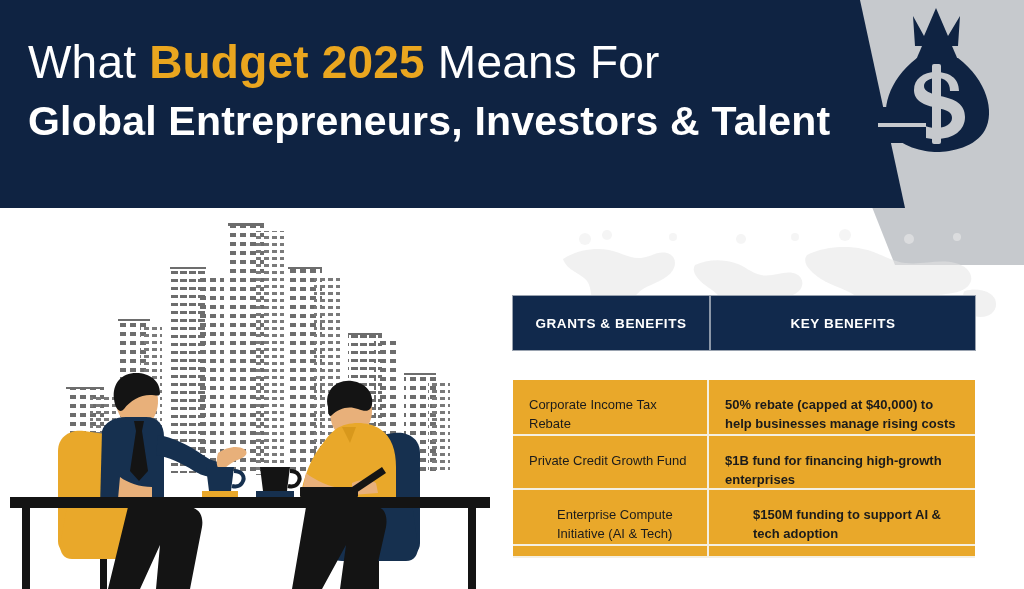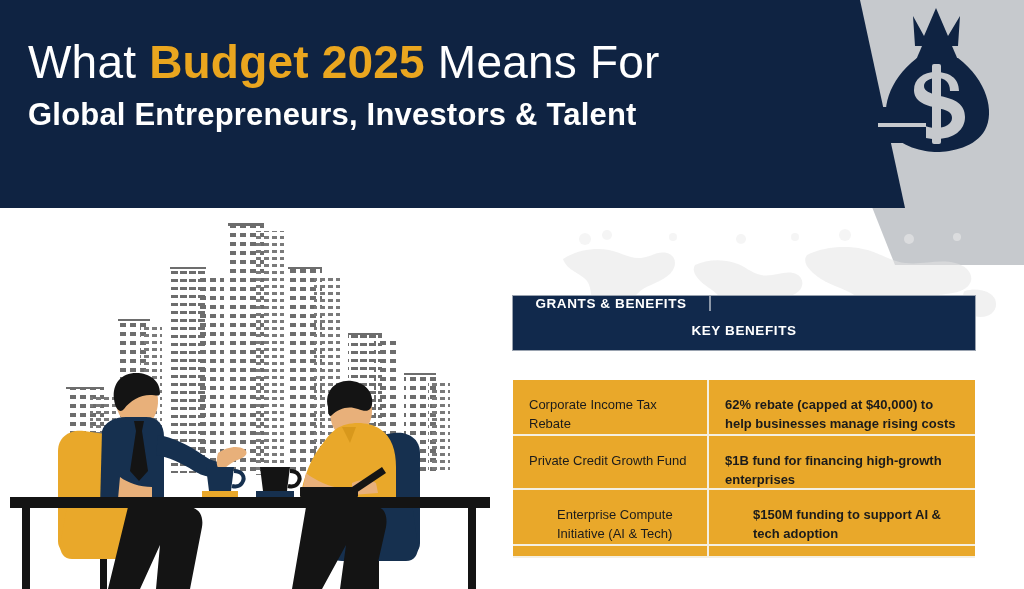--- a/index.html
+++ b/index.html
@@ -12,35 +12,35 @@
     background:#c6c9cd;
     clip-path:polygon(790px 0px, 1024px 0px, 1024px 265px, 895px 265px);}
   .navy-band{position:absolute;left:0;top:0;width:1024px;height:210px;
     background:#0f2342;
     clip-path:polygon(0 0, 860px 0, 905px 208px, 0 208px);}
 
   .title-wrap{position:absolute;left:28px;top:36px;width:800px;}
   .t-line{color:#ffffff;letter-spacing:.2px;white-space:nowrap;}
   .t1{font-size:46px;font-weight:400;line-height:1.16;}
   .t1 .accent{color:#eaa61f;font-weight:700;}
-  .t2{font-size:31px;font-weight:700;line-height:1.3;margin-top:6px;}
+  .t2{font-size:41px;font-weight:700;line-height:1.3;margin-top:6px;}
 
   
   .emblem{position:absolute;left:866px;top:2px;width:150px;height:160px;}
 
   
   .map{position:absolute;left:545px;top:225px;width:470px;height:125px;opacity:.55;}
 
   
   .illus{position:absolute;left:0px;top:215px;width:512px;height:374px;}
 
   
   .tbl{position:absolute;left:513px;top:296px;width:462px;}
   .thead{display:flex;height:54px;background:#11294c;
-         box-shadow:0 0 0 1px #9aa3b0;flex-direction:column;}
+         box-shadow:0 0 0 1px #9aa3b0;}
   .th{display:flex;align-items:center;justify-content:center;
       color:#fff;font-size:13.5px;font-weight:700;letter-spacing:.6px;}
   .th.c1{width:196px;border-right:2px solid #8c97a8;}
   .th.c2{flex:1;}
   .tbody{margin-top:30px;}
   .trow{display:flex;background:#e9a82a;border-bottom:2px solid #f4efe2;}
   .td{padding:16px 14px 16px 16px;font-size:13px;line-height:1.45;color:#1b1b1b;}
   .td.c1{width:196px;border-right:2px solid #f4efe2;box-sizing:border-box;}
   .td.c2{flex:1;font-weight:700;box-sizing:border-box;}
   .r1 .td{height:54px;}
@@ -269,21 +269,21 @@
   </div>
 
   <div class="tbl">
     <div class="thead">
       <div class="th c1">GRANTS &amp; BENEFITS</div>
       <div class="th c2">KEY BENEFITS</div>
     </div>
     <div class="tbody">
       <div class="trow r1">
         <div class="td c1">Corporate Income Tax Rebate</div>
-        <div class="td c2">62% rebate (capped at $40,000) to help businesses manage rising costs</div>
+        <div class="td c2">50% rebate (capped at $40,000) to help businesses manage rising costs</div>
       </div>
       <div class="trow r2">
         <div class="td c1">Private Credit Growth Fund</div>
         <div class="td c2">$1B fund for financing high-growth enterprises</div>
       </div>
       <div class="trow r3">
         <div class="td c1">Enterprise Compute Initiative (AI &amp; Tech)</div>
         <div class="td c2">$150M funding to support AI &amp; tech adoption</div>
       </div>
       <div class="trow r4">

